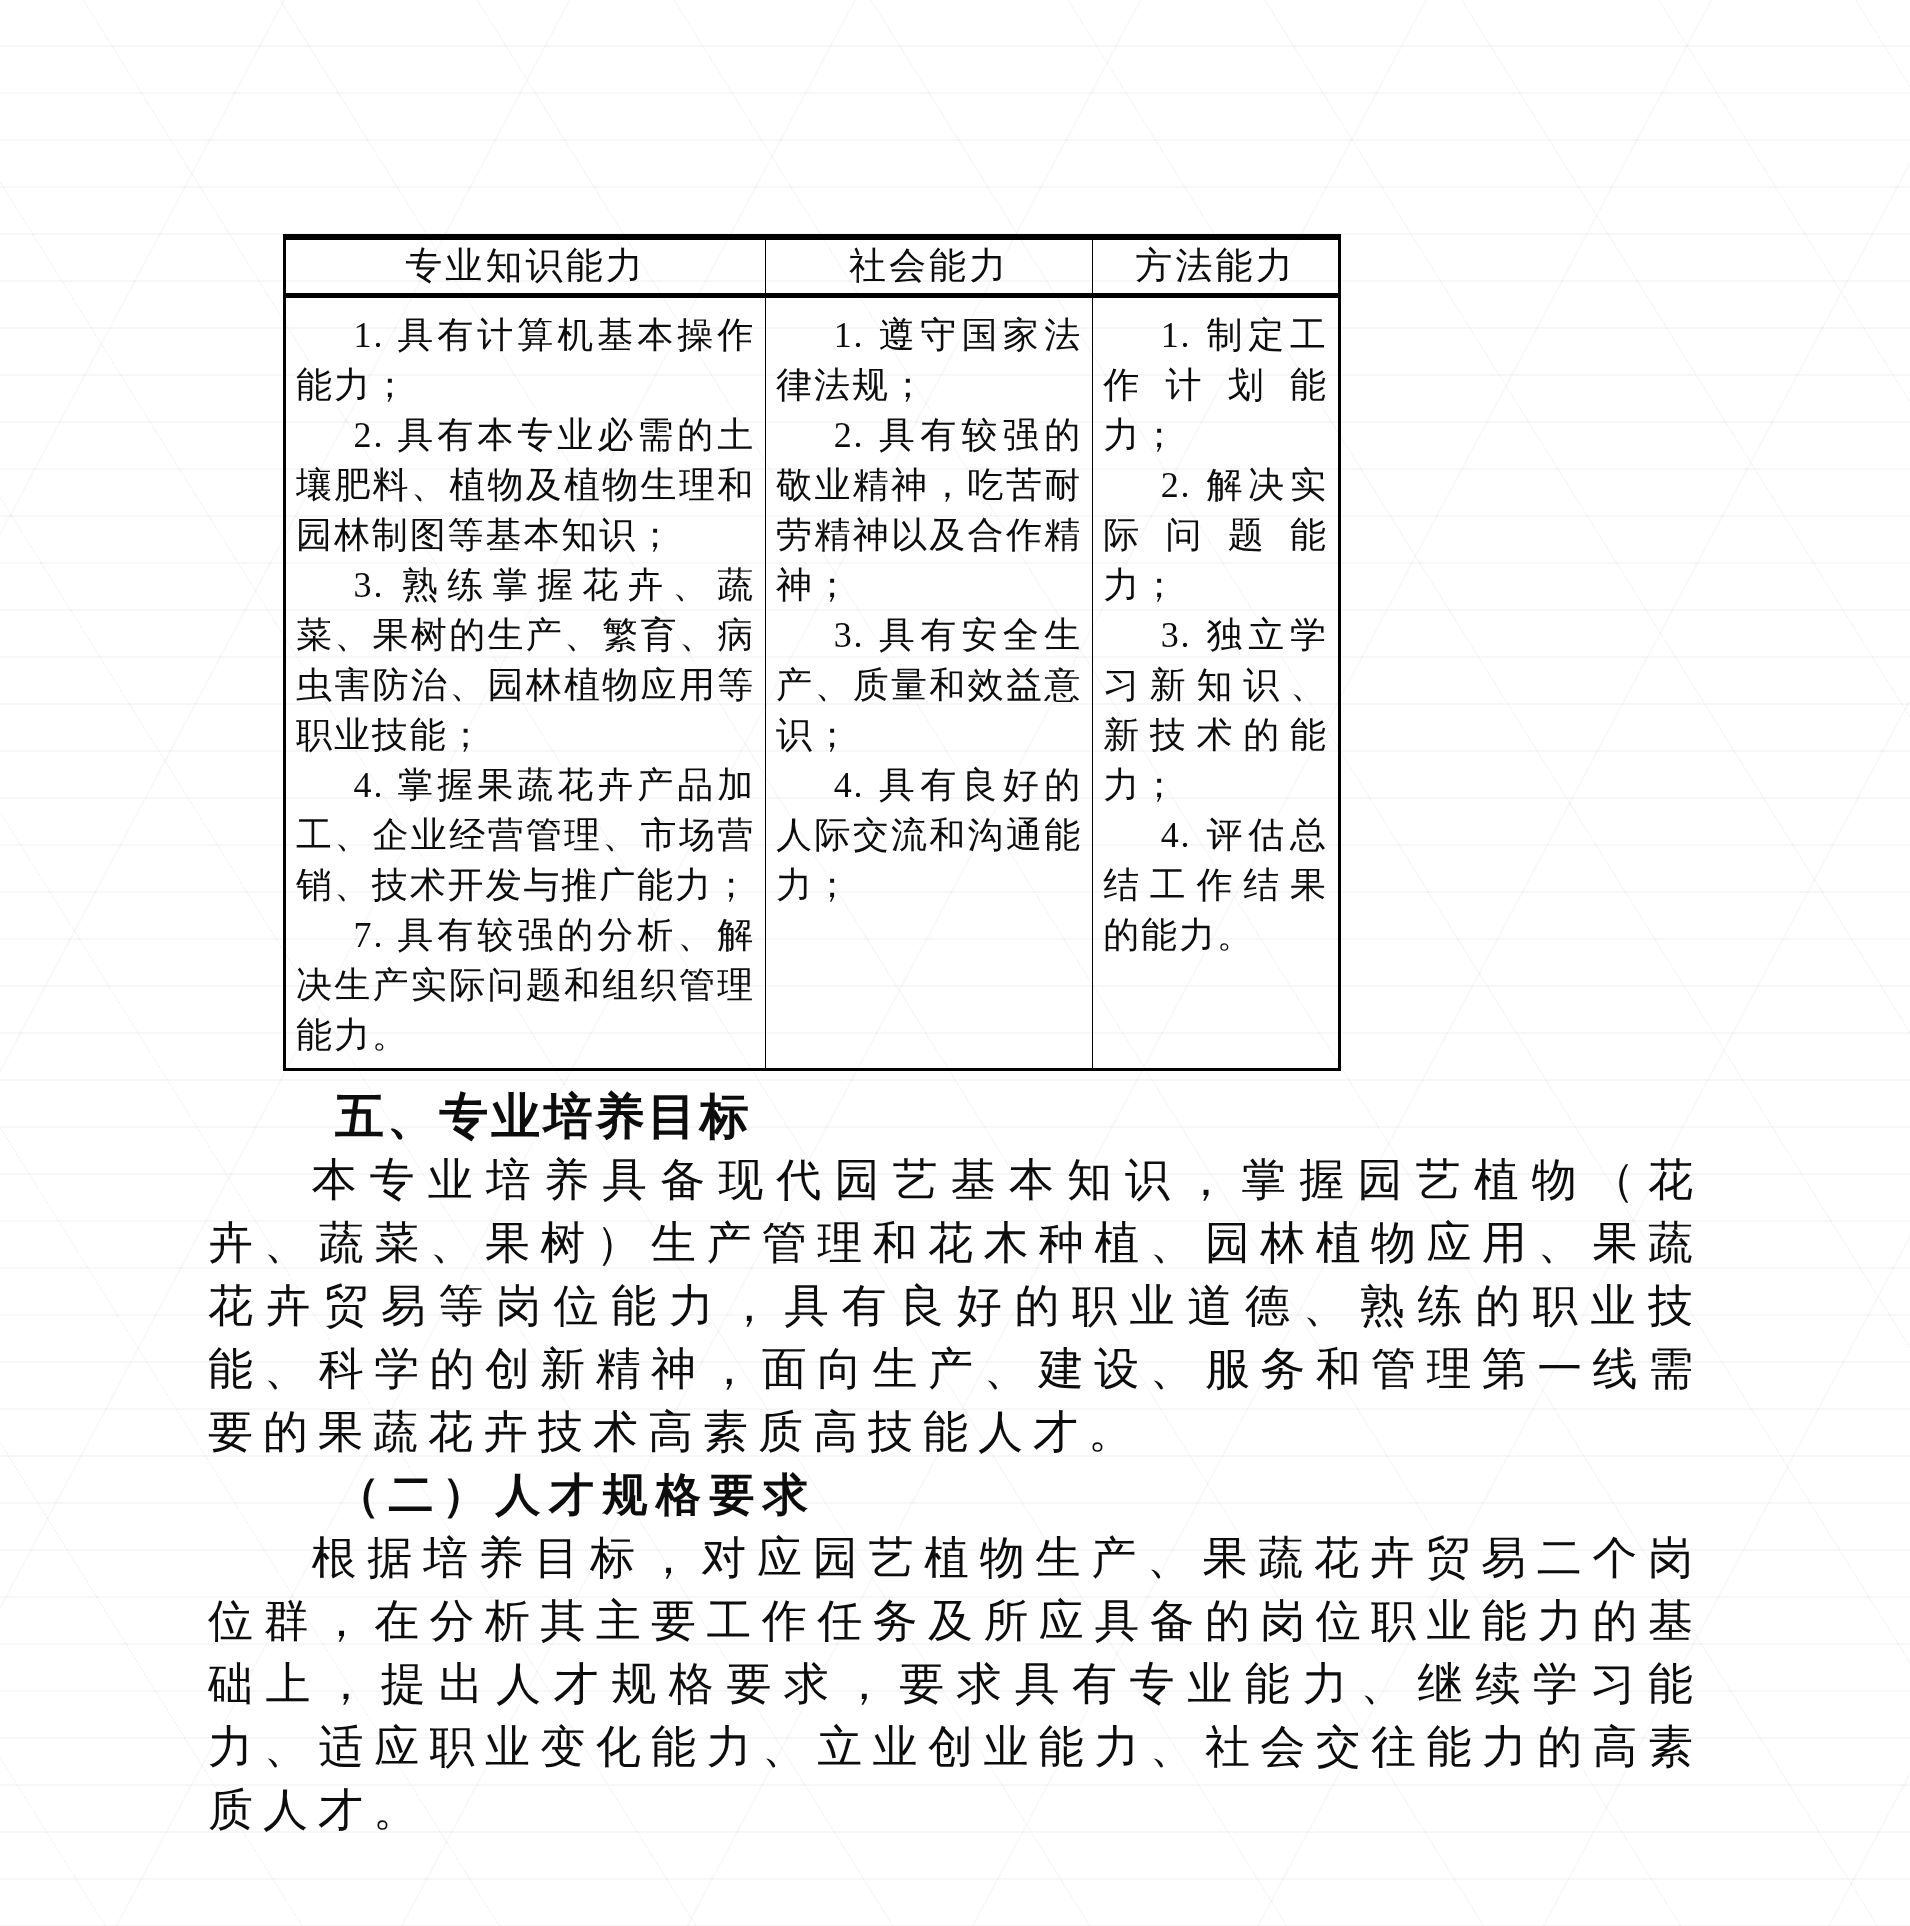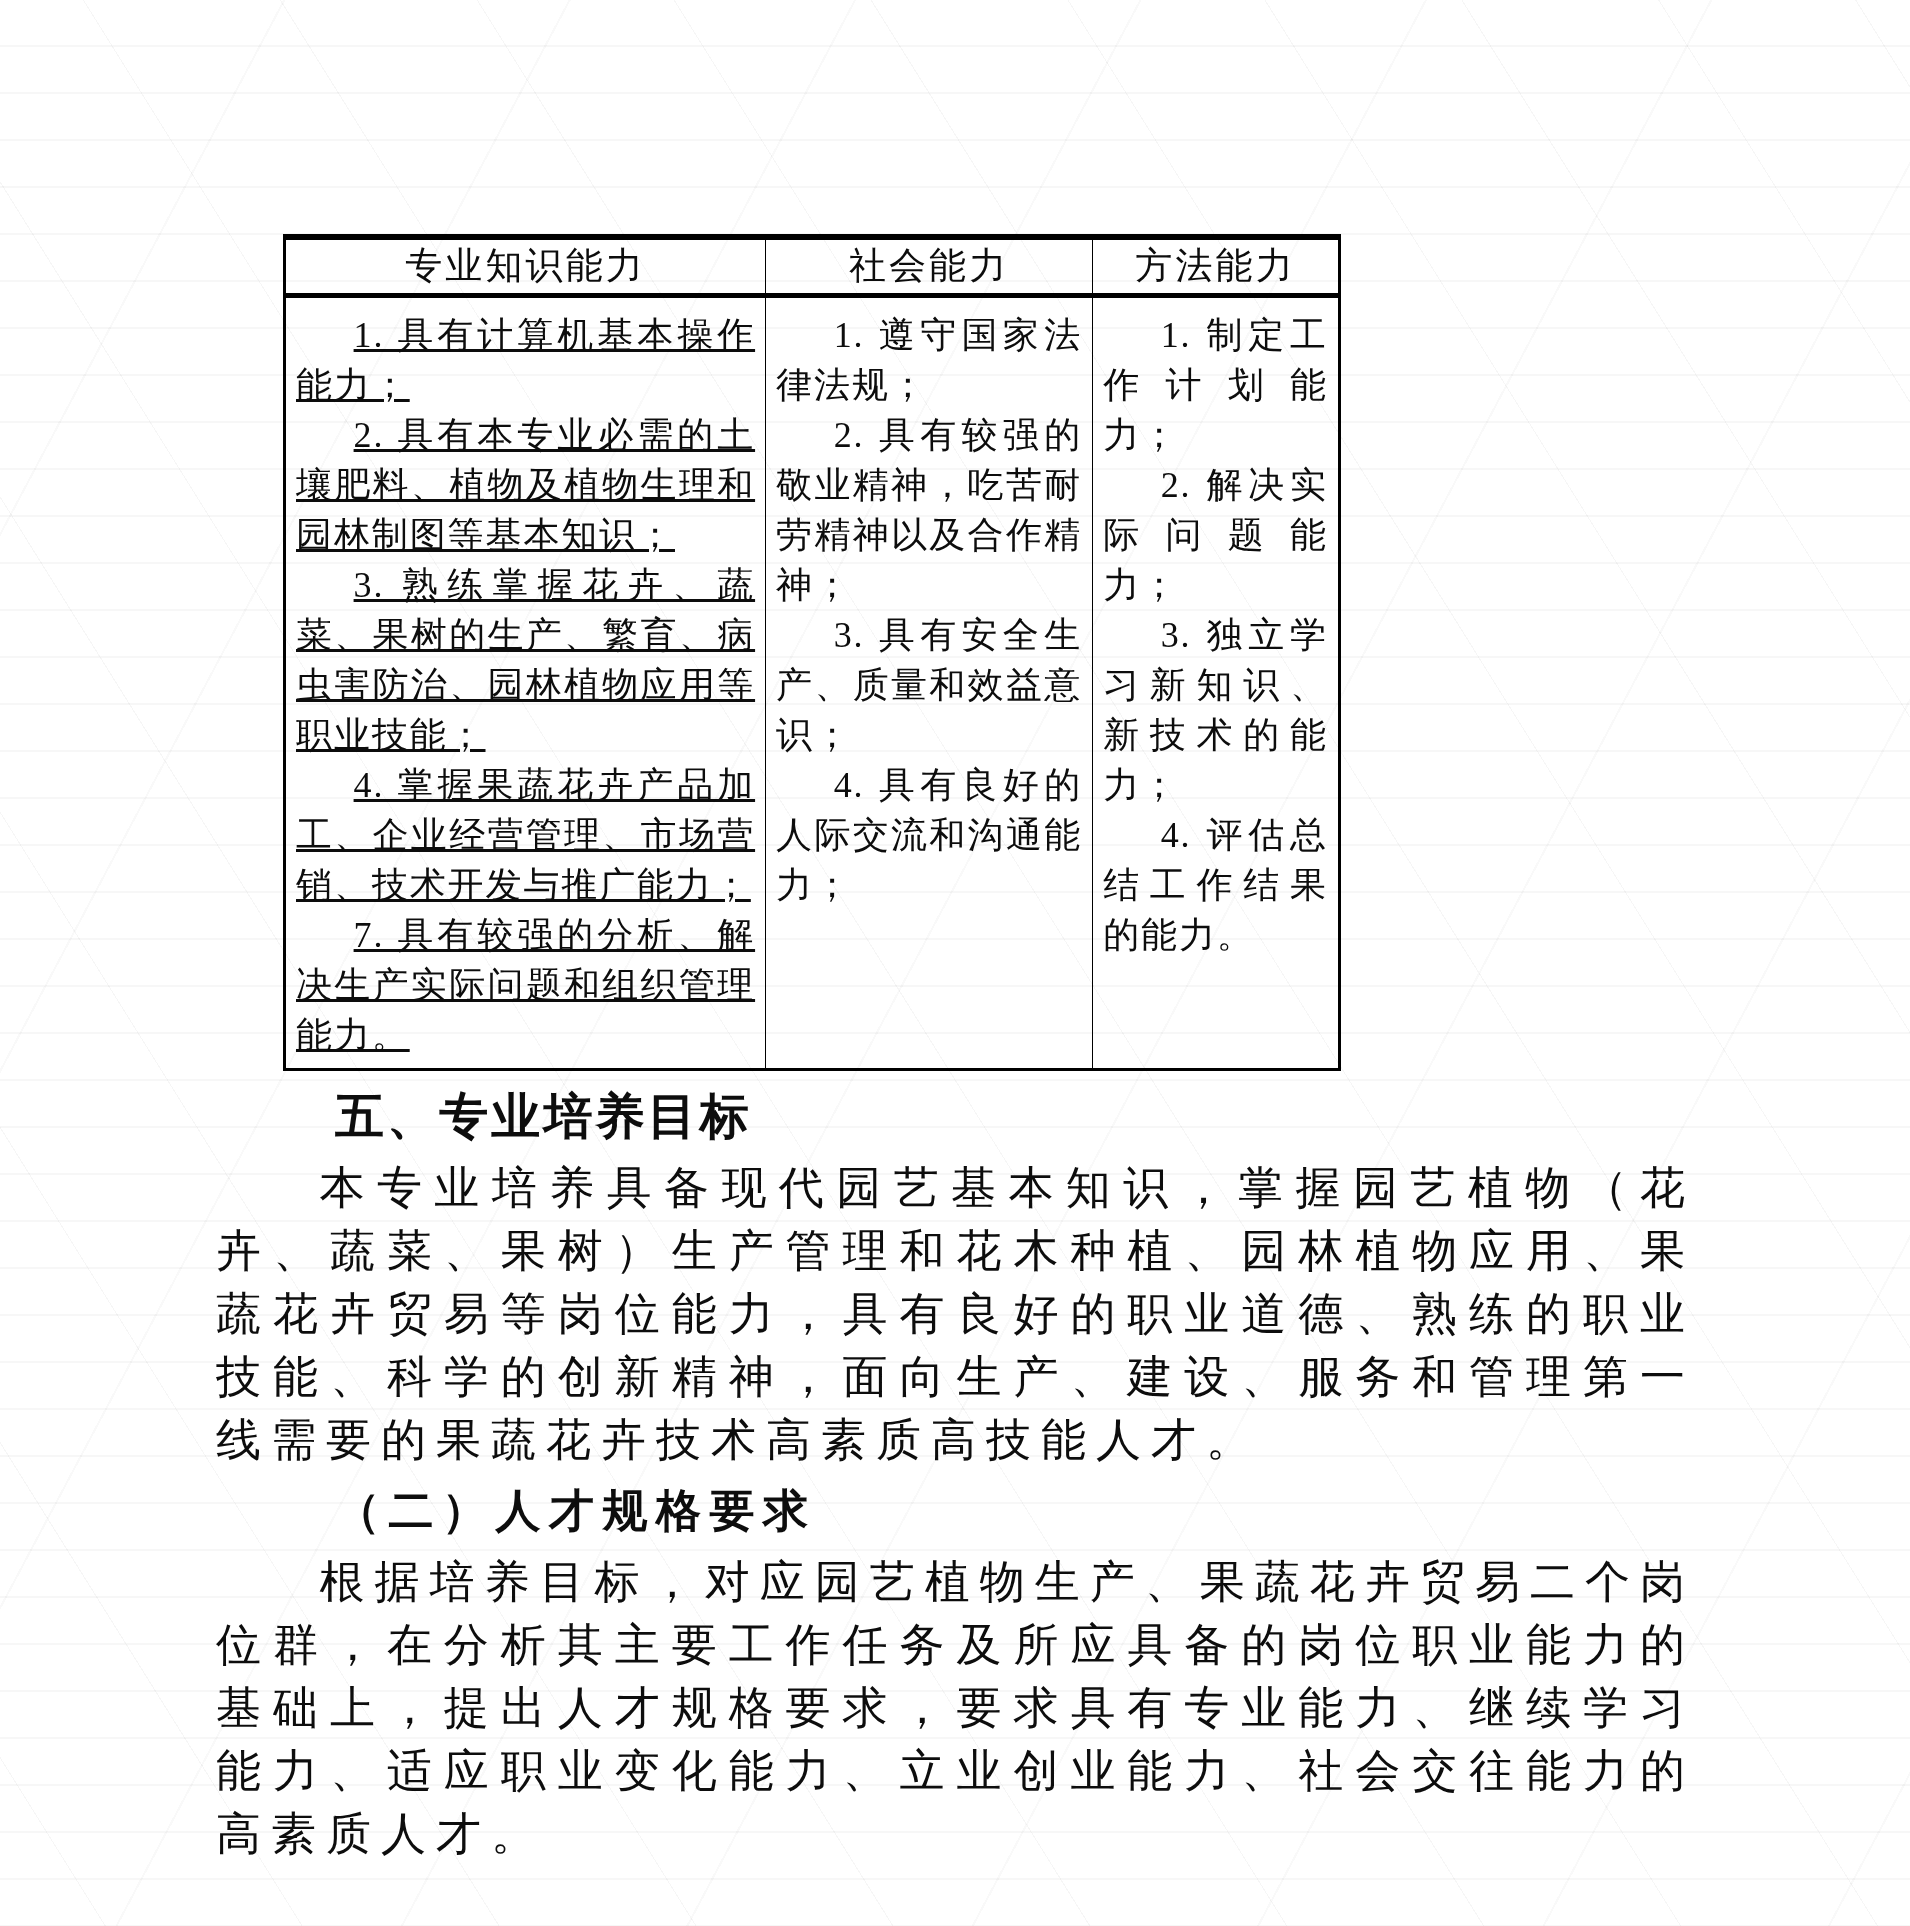--- a/index.html
+++ b/index.html
@@ -58,21 +58,21 @@
     vertical-align: middle;
   }
   .ability-table th:first-child { border-left: none; }
   .ability-table td {
     border-left: 1.9px solid #000;
     vertical-align: top;
     padding: 11.6px 10px 7.7px 10px;
     font-size: 36px;
     line-height: 50px;
   }
-  .ability-table td:first-child { border-left: none; text-decoration: underline; }
+  .ability-table td:first-child { border-left: none; }
   .ability-table td p {
     margin: 0;
     text-indent: 1.6em;
     text-align: justify;
     text-justify: inter-character;
     letter-spacing: 1.9px;
   }
   .part-heading {
     margin: 12.3px 0 0 127px;
     font-family: "Liberation Sans", "DejaVu Sans", sans-serif;
@@ -84,21 +84,21 @@
   }
   .sub-heading {
     margin: 0 0 0 127px;
     font-size: 45px;
     font-weight: 700;
     letter-spacing: 8.5px;
     line-height: 63px;
     white-space: nowrap;
   }
   p.body-para {
-    margin: 8px;
+    margin: 0;
     font-size: 45px;
     line-height: 63px;
     letter-spacing: 10px;
     text-indent: 2.3em;
     text-align: justify;
     text-justify: inter-character;
   }
 </style>
 </head>
 <body>

